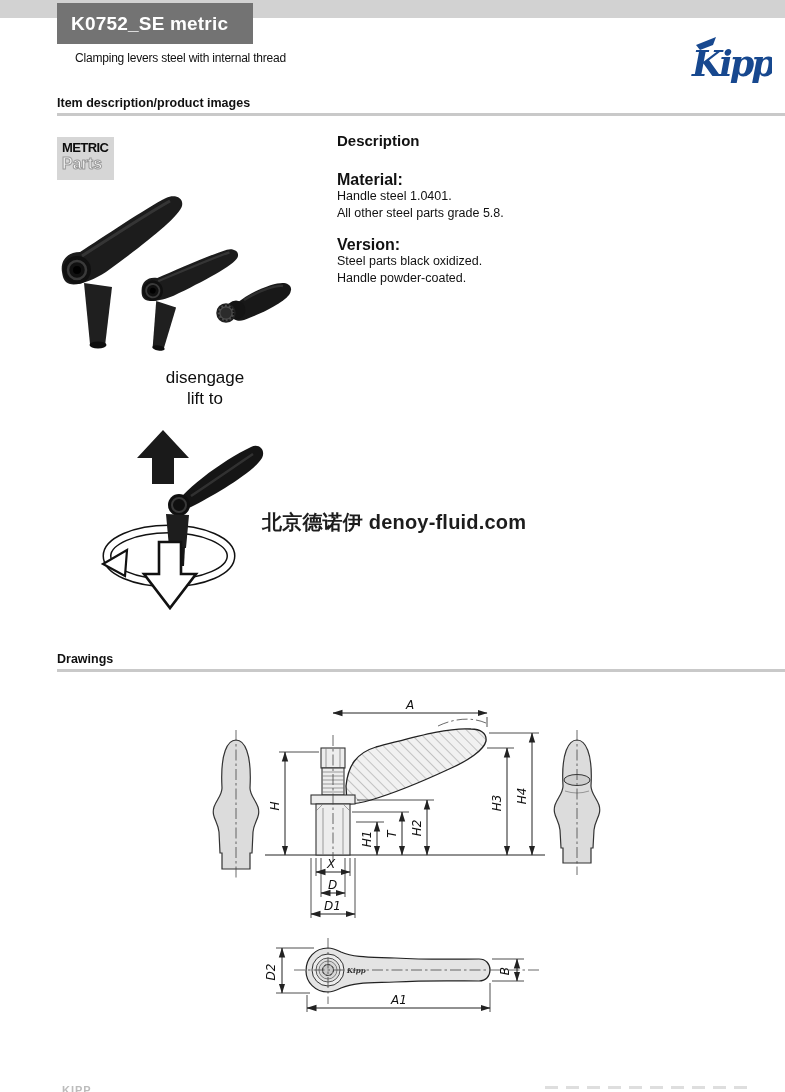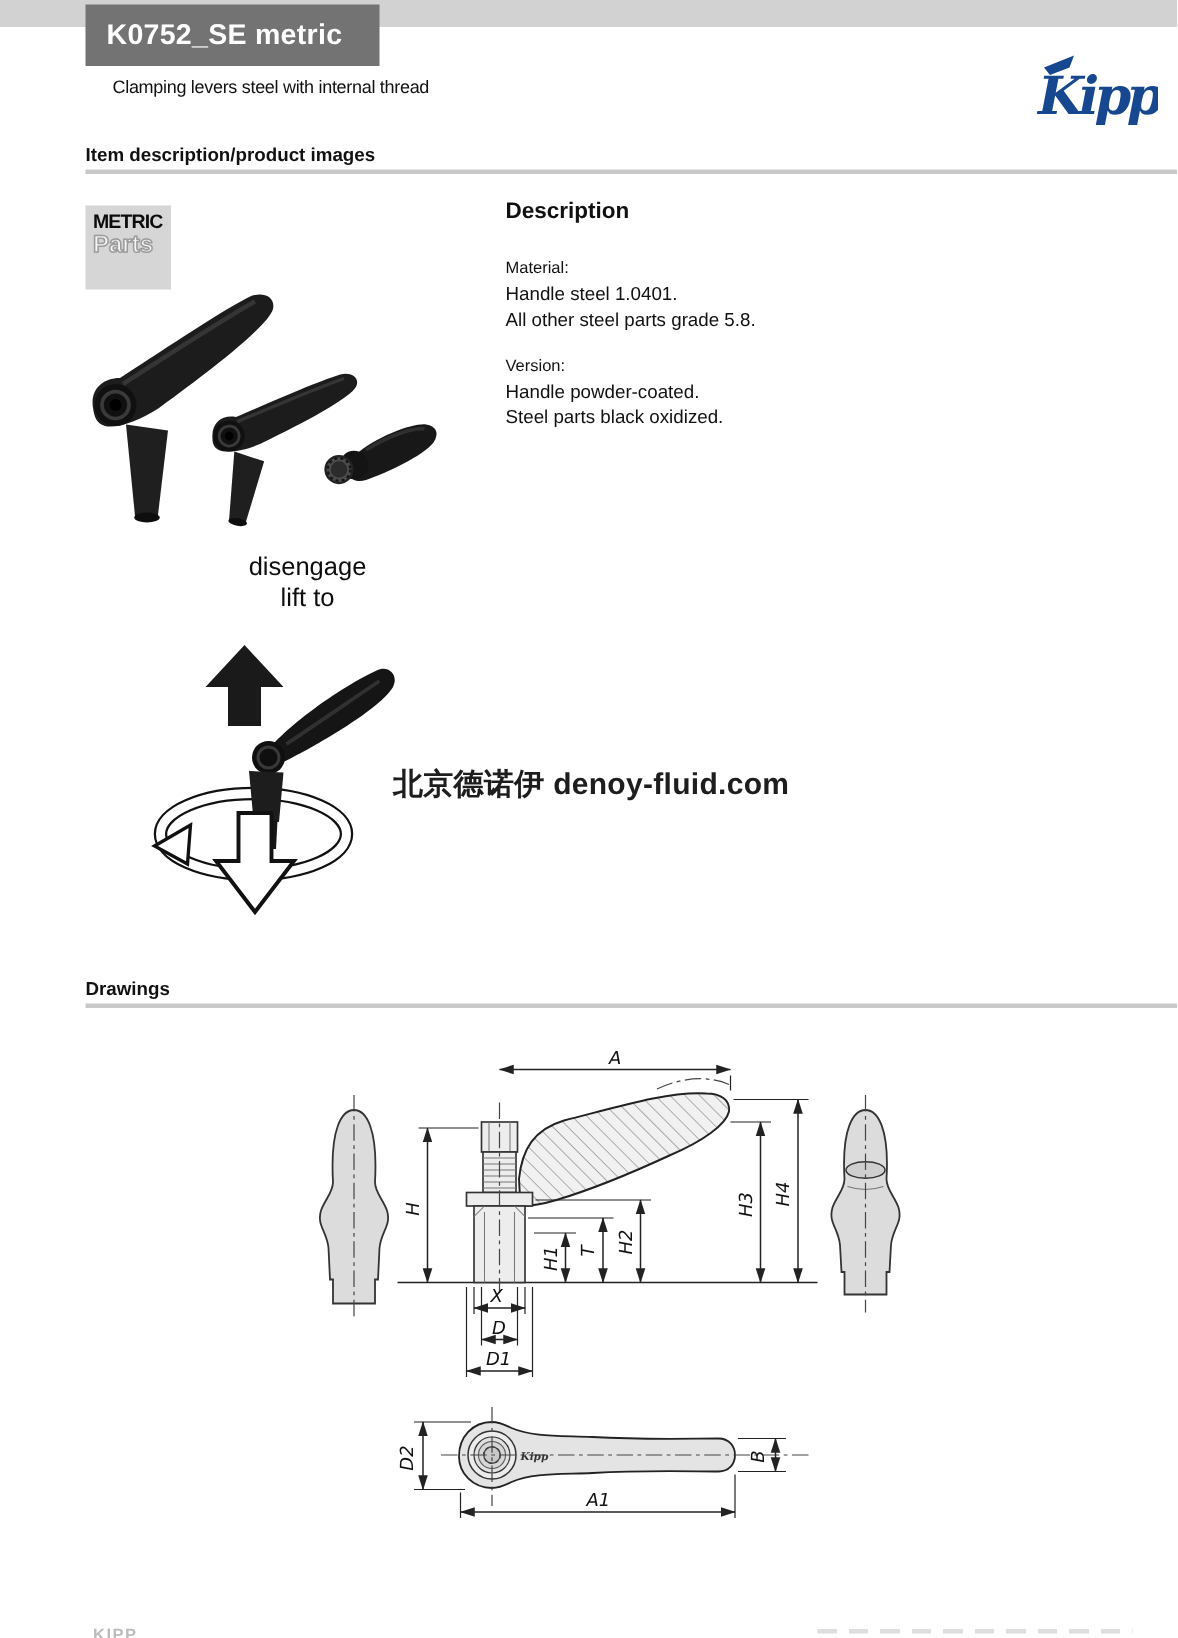--- a/index.html
+++ b/index.html
@@ -16,32 +16,32 @@
 
   .logo{position:absolute;left:686px;top:32px;width:86px;height:58px;}
 
   .sechdr{position:absolute;left:57px;font-size:12.5px;font-weight:bold;}
   .sechdr.s1{top:96px;}
   .sechdr.s2{top:652px;}
   .rule{position:absolute;left:57px;width:728px;height:3px;background:#c9c9c9;}
   .rule.r1{top:113px;}
   .rule.r2{top:669px;}
 
-  .badge{position:absolute;left:57px;top:137px;width:57px;height:56px;background:#d6d6d6;
+  .badge{position:absolute;left:57px;top:137px;width:57px;height:43px;background:#d6d6d6;
          box-sizing:border-box;padding:4px 0 0 5px;line-height:1;}
   .badge .m{font-size:13px;font-weight:800;letter-spacing:-0.6px;color:#0c0c0c;margin-bottom:2px;}
   .badge .p{font-size:16px;font-weight:800;color:#f6f6f6;-webkit-text-stroke:1px #9b9b9b;
             text-shadow:0 0 1px #aaa;}
 
   .photos{position:absolute;left:30px;top:188px;width:300px;height:175px;}
 
   .desc{position:absolute;left:337px;top:132px;width:320px;}
   .desc-h{font-size:15px;font-weight:bold;margin-bottom:22px;}
   .desc-group{margin-bottom:15px;}
-  .lbl{font-size:11px;font-weight:normal;line-height:17px;}
+  .lbl{font-size:16px;font-weight:bold;line-height:17px;}
   .ln{font-size:12.5px;line-height:16.5px;}
 
   .instr{position:absolute;left:95px;top:367px;width:220px;text-align:center;
          font-size:17px;line-height:21px;color:#0d0d0d;}
   .liftgfx{position:absolute;left:95px;top:414px;width:220px;height:218px;}
 
   .watermark{position:absolute;left:262px;top:509px;font-size:20px;font-weight:bold;
              color:#1d1d1d;white-space:nowrap;letter-spacing:0.2px;}
 
   .drawing{position:absolute;left:0;top:690px;width:785px;height:360px;}
@@ -110,22 +110,22 @@
 
   <div class="desc">
     <div class="desc-h">Description</div>
     <div class="desc-group">
       <div class="lbl">Material:</div>
       <div class="ln">Handle steel 1.0401.</div>
       <div class="ln">All other steel parts grade 5.8.</div>
     </div>
     <div class="desc-group">
       <div class="lbl">Version:</div>
+      <div class="ln">Steel parts black oxidized.</div>
       <div class="ln">Handle powder-coated.</div>
-      <div class="ln">Steel parts black oxidized.</div>
     </div>
   </div>
 
   <div class="instr">
     <div>disengage</div>
     <div>lift to</div>
   </div>
 
   <svg class="liftgfx" viewBox="0 0 220 218">
     <polygon points="57,70 57,44 42,44 68,16 94,44 79,44 79,70" fill="#1a1a1a"></polygon>

